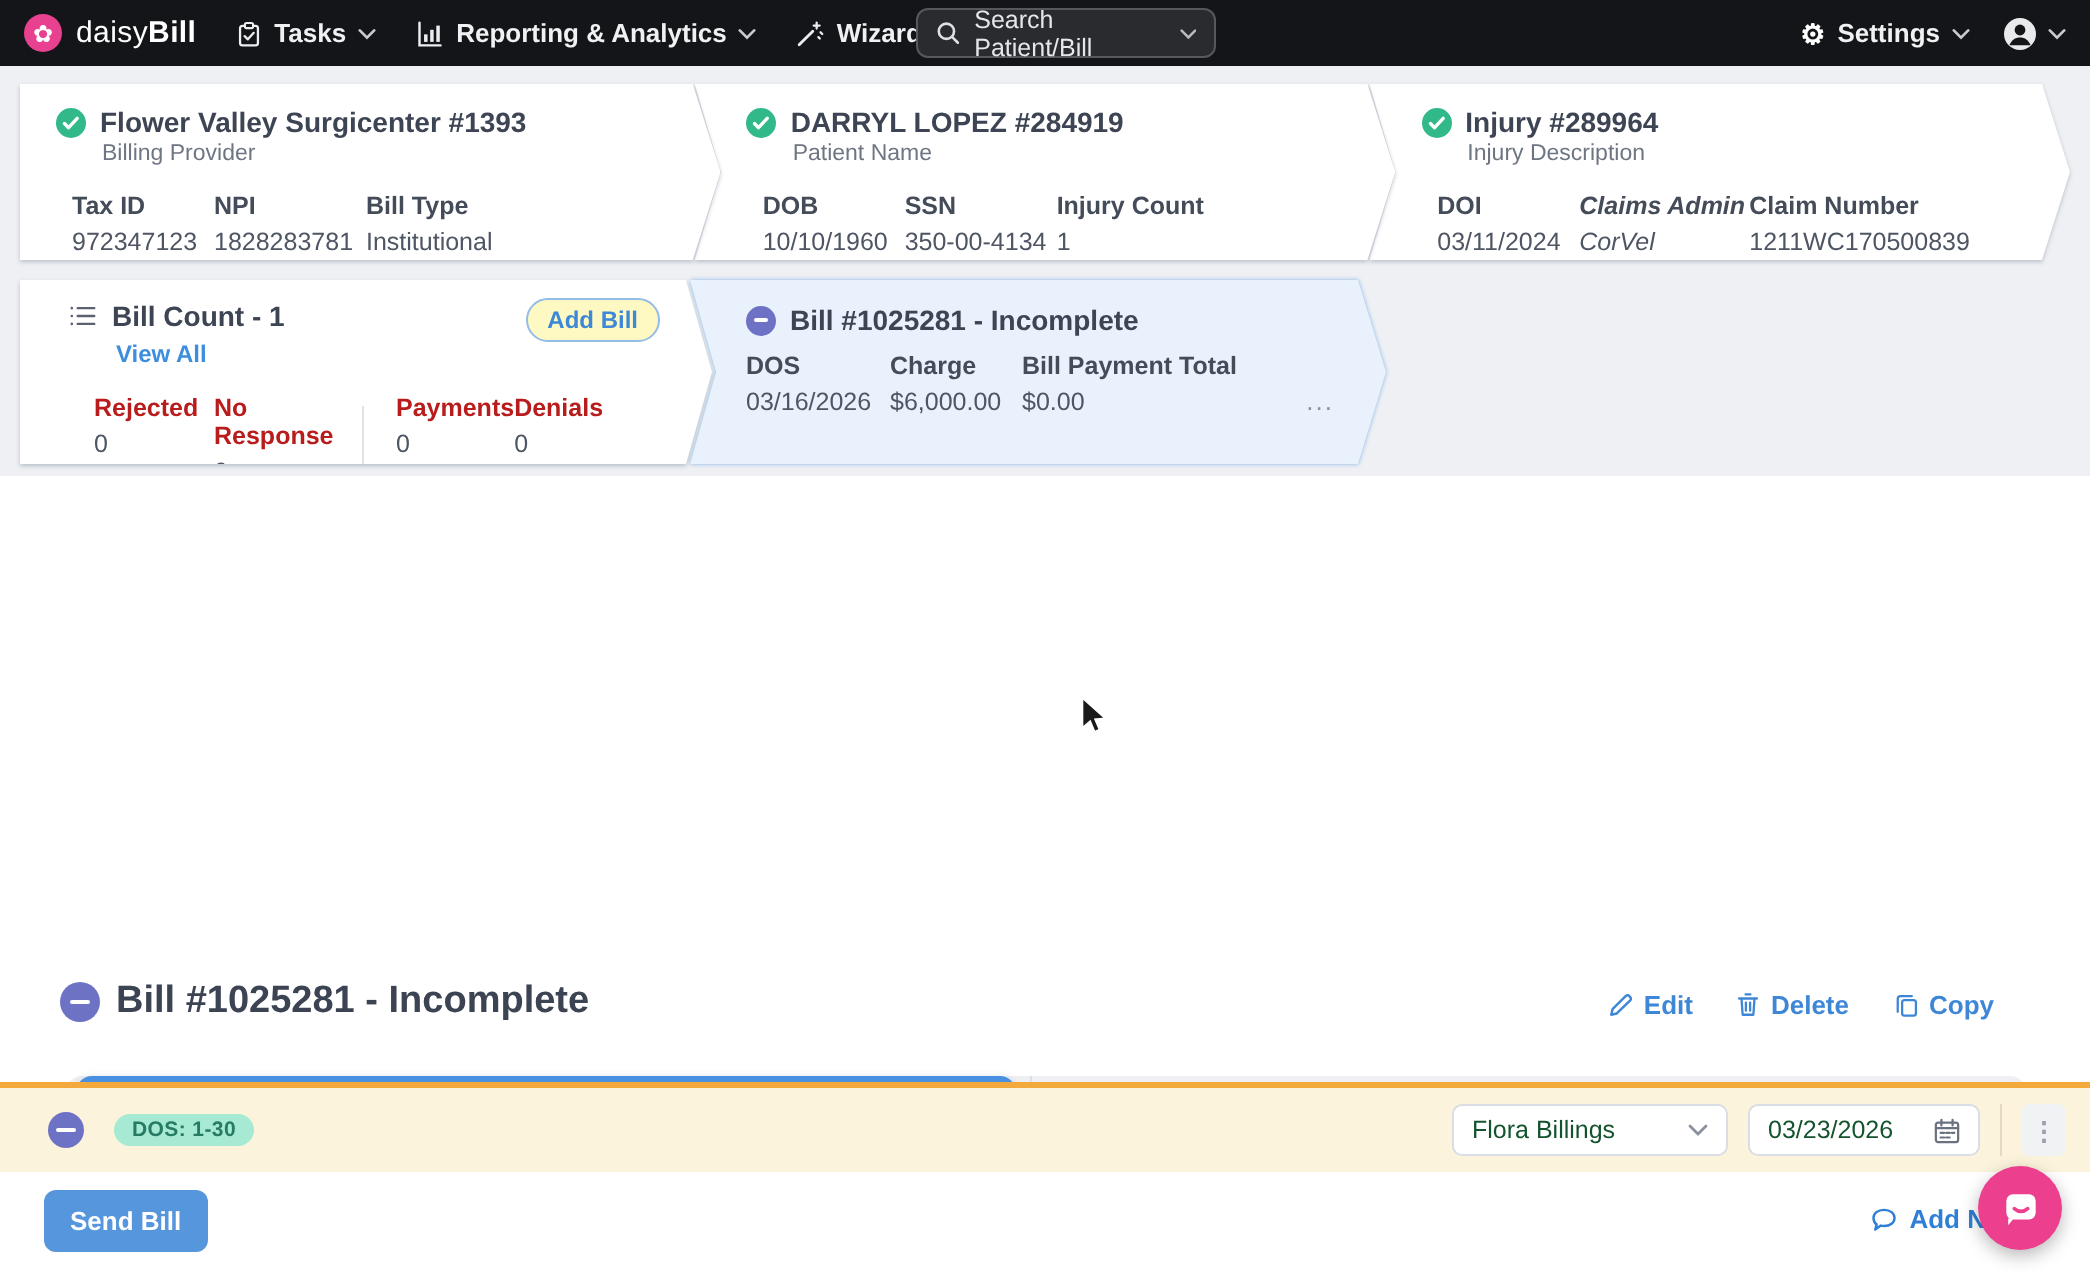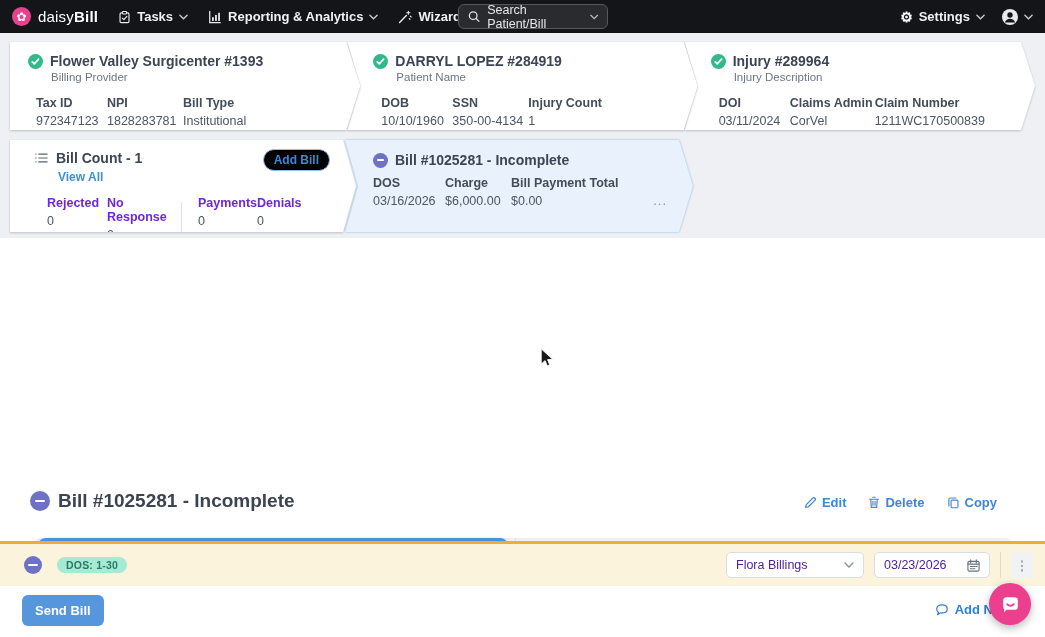--- a/index.html
+++ b/index.html
@@ -39,37 +39,37 @@
            clip-path:polygon(0 0,calc(100% - 14px) 0,100% 50%,calc(100% - 14px) 100%,0 100%); cursor:pointer; }
   .crumb.notched { clip-path:polygon(0 0,calc(100% - 14px) 0,100% 50%,calc(100% - 14px) 100%,0 100%,13px 50%);
                    padding-left:26px; }
   .crumb-head { display:flex; align-items:center; gap:7px; }
   .crumb-title { font-size:14px; font-weight:700; color:#3d4453; }
   .crumb-sub { margin:2px 0 0 23px; font-size:11.5px; color:#6e7683; }
   .crumb-fields { display:flex; margin:13px 0 0 8px; font-size:12.5px; }
   .field .f-label { font-weight:700; color:#454c59; margin-bottom:4px; }
   .field .f-value { color:#4e5563; }
   .crumb .field:nth-child(1){ width:71px; } .crumb .field:nth-child(2){ width:76px; }
-  .crumb.c3 .field:nth-child(2){ width:85px; }
+  .crumb.c3 .field:nth-child(2){ width:85px;font-style:italic; }
 
   
   .row2 { position:absolute; top:140px; left:10px; height:92px; display:flex; }
   .bc-wrap { width:346px; filter:drop-shadow(0 1px 1px rgba(150,160,175,.6)); z-index:2; }
   .billcount { width:100%; height:100%; background:#fff; position:relative;
                clip-path:polygon(0 0,calc(100% - 13px) 0,100% 50%,calc(100% - 13px) 100%,0 100%);
                padding:10px 26px 10px 24px; }
   .bc-head { display:flex; align-items:center; gap:7px; }
   .bc-title { font-size:14px; font-weight:700; color:#3d4453; }
-  .add-bill-btn { position:absolute; top:9px; right:26px; background:#000000; border:1px solid #92bce9;
+  .add-bill-btn { position:absolute; top:9px; right:26px; background:#fef9c3; border:1px solid #92bce9;
                   color:#3e88d8; border-radius:13px; font-size:12px; font-weight:700;
                   padding:3px 10px; cursor:pointer; font-family:inherit; }
   .view-all { display:inline-block; margin:4px 0 0 24px; color:#3e8ede; font-size:12px;
               font-weight:700; cursor:pointer; }
   .bc-stats { display:flex; margin:11px 0 0 13px; font-size:12.5px; }
-  .stat .s-label { font-weight:700; color:#6d28d9; margin-bottom:4px; }
+  .stat .s-label { font-weight:700; color:#b91c1c; margin-bottom:4px; }
   .stat .s-value { color:#4e5563; }
   .stat:nth-of-type(1){ width:60px; } .stat:nth-of-type(2){ width:74px; } .stat:nth-of-type(3){ width:64px; }
   .vdiv { width:1px; background:#dfe3e8; height:34px; margin-right:16px; align-self:center; }
 
   .chip-wrap { width:348px; margin-left:-11px; z-index:1; filter:drop-shadow(0 0 1px #83b4e8); }
   .bill-chip { width:100%; height:100%; background:#e8f1fc; cursor:pointer;
                clip-path:polygon(0 0,calc(100% - 14px) 0,100% 50%,calc(100% - 14px) 100%,0 100%,13px 50%);
                padding:12px 26px 10px 28px; }
   .chip-head { display:flex; align-items:center; gap:7px; }
   .chip-title { font-size:14px; font-weight:700; color:#3d4453; }
@@ -105,21 +105,21 @@
   .footer { position:absolute; left:0; right:0; bottom:0; height:96px; z-index:20; }
   .f-accent { height:3px; background:#f3a93c; }
   .f-yellow { height:42px; background:#fcf3dc; position:relative; display:flex;
               align-items:center; padding-left:24px; gap:9px; }
   .f-title { font-size:15px; font-weight:700; color:#3a4150; }
   .dos-pill { background:#a6ead4; color:#277a63; font-size:10.5px; font-weight:700;
               padding:2px 9px; border-radius:10px; margin-left:6px; letter-spacing:.2px; }
   .f-controls { position:absolute; right:12px; top:8px; display:flex; align-items:center; gap:10px; }
   .f-select, .f-date { height:26px; background:#fff; border:1px solid #d9dee5; border-radius:5px;
                        display:flex; align-items:center; padding:0 9px; font-size:12.5px;
-                       color:#4c1d95; cursor:pointer; }
+                       color:#14532d; cursor:pointer; }
   .f-select { width:138px; } .f-date { width:116px; }
   .f-select .chev, .f-date .cal { margin-left:auto; }
   .f-div { width:1px; height:26px; background:#e6d9bd; }
   .kebab-btn { width:22px; height:26px; background:#f1f2f4; border-radius:4px; color:#9aa1ac;
                display:flex; align-items:center; justify-content:center; font-size:13px;
                font-weight:700; cursor:pointer; }
   .f-white { height:51px; background:#fff; position:relative; }
   .send-bill { position:absolute; left:22px; top:9px; height:31px; padding:0 13px;
                background:#5596dc; color:#fff; font-size:13px; font-weight:700; border:none;
                border-radius:6px; cursor:pointer; font-family:inherit; }

